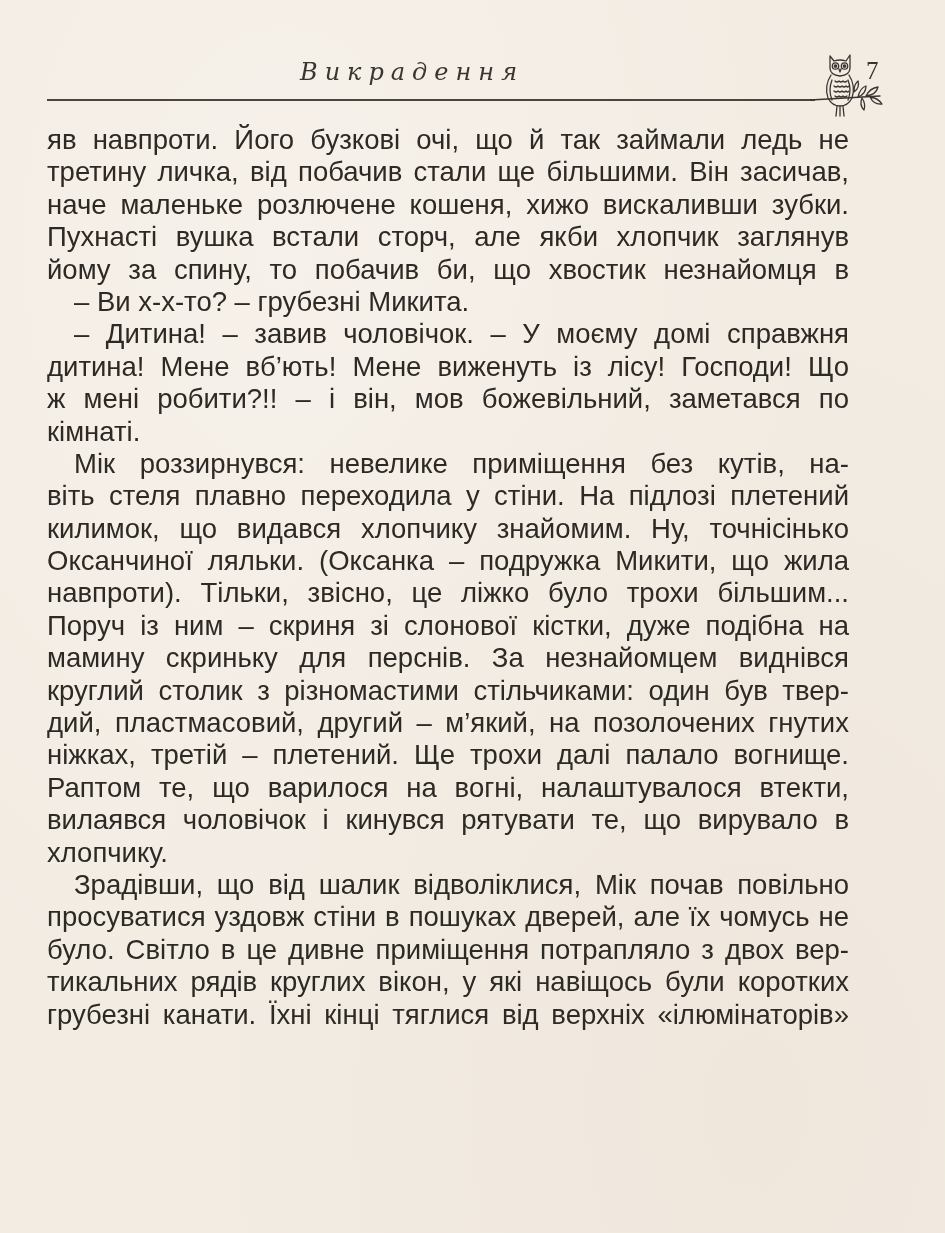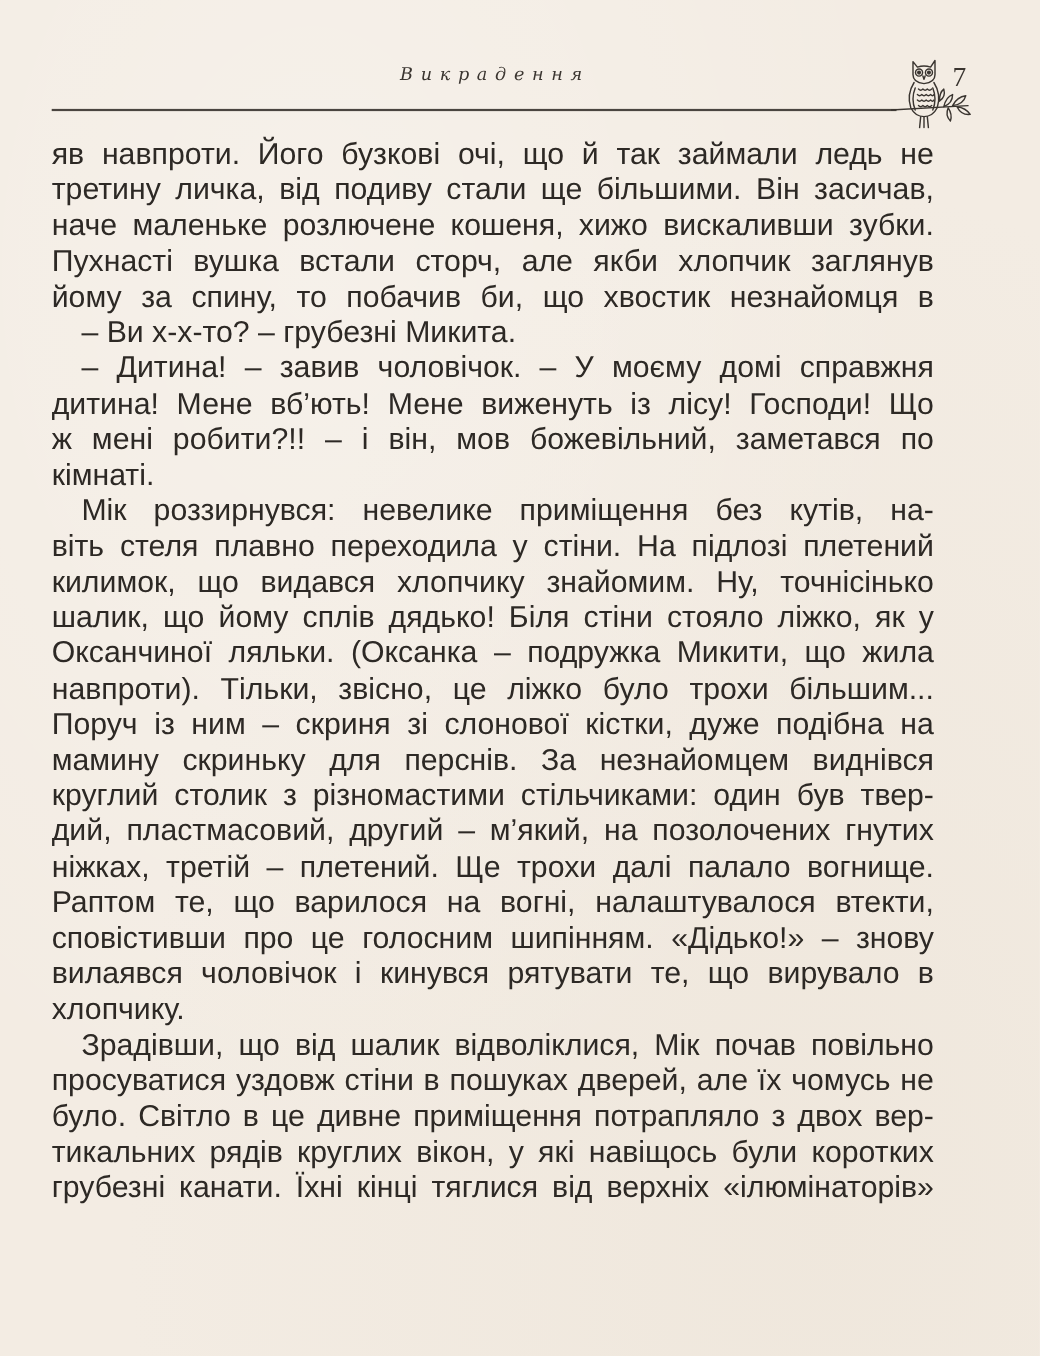--- a/index.html
+++ b/index.html
@@ -27,24 +27,24 @@
     position: absolute;
     left: 0; top: 0;
     width: 945px;
     height: 120px;
   }
   .chapter-title {
     position: absolute;
     left: 300px;
     top: 58px;
     width: 300px;
-    text-align: center;
+    text-align: left;
     font-family: "DejaVu Serif", serif;
     font-style: italic;
-    font-size: 16px;
+    font-size: 24px;
     letter-spacing: 7px;
     color: #3a3530;
   }
   .head-rule {
     position: absolute;
     left: 47px;
     top: 99px;
     width: 768px;
     height: 2px;
     background: #4a4540;
@@ -128,42 +128,40 @@
         <path d="M52 50 Q56 56 54 62 Q49 57 52 50 Z"></path>
         <path d="M44 44 Q44 36 48 33 Q50 40 44 44 Z"></path>
       </g>
     </svg>
 
     <div class="page-number">7</div>
   </div>
 
   <div class="text-block" id="text-block">
       <span class="line">яв навпроти. Його бузкові очі, що й так займали ледь не</span>
-      <span class="line">третину личка, від подиву стали ще більшими. Він засичав,</span>
+      <span class="line">третину личка, від побачив стали ще більшими. Він засичав,</span>
       <span class="line">наче маленьке розлючене кошеня, хижо вискаливши зубки.</span>
       <span class="line">Пухнасті вушка встали сторч, але якби хлопчик заглянув</span>
       <span class="line">йому за спину, то побачив би, що хвостик незнайомця в</span>
       <span class="line indent last">– Ви х-х-то? – грубезні Микита.</span>
       <span class="line indent">– Дитина! – завив чоловічок. – У моєму домі справжня</span>
       <span class="line">дитина! Мене вб’ють! Мене виженуть із лісу! Господи! Що</span>
       <span class="line">ж мені робити?!! – і він, мов божевільний, заметався по</span>
       <span class="line last">кімнаті.</span>
       <span class="line indent">Мік роззирнувся: невелике приміщення без кутів, на-</span>
       <span class="line">віть стеля плавно переходила у стіни. На підлозі плетений</span>
       <span class="line">килимок, що видався хлопчику знайомим. Ну, точнісінько</span>
-      <span class="line">шалик, що йому сплів дядько! Біля стіни стояло ліжко, як у</span>
       <span class="line">Оксанчиної ляльки. (Оксанка – подружка Микити, що жила</span>
       <span class="line">навпроти). Тільки, звісно, це ліжко було трохи більшим...</span>
       <span class="line">Поруч із ним – скриня зі слонової кістки, дуже подібна на</span>
       <span class="line">мамину скриньку для перснів. За незнайомцем виднівся</span>
       <span class="line">круглий столик з різномастими стільчиками: один був твер-</span>
       <span class="line">дий, пластмасовий, другий – м’який, на позолочених гнутих</span>
       <span class="line">ніжках, третій – плетений. Ще трохи далі палало вогнище.</span>
       <span class="line">Раптом те, що варилося на вогні, налаштувалося втекти,</span>
-      <span class="line">сповістивши про це голосним шипінням. «Дідько!» – знову</span>
       <span class="line">вилаявся чоловічок і кинувся рятувати те, що вирувало в</span>
       <span class="line last">хлопчику.</span>
       <span class="line indent">Зрадівши, що від шалик відволіклися, Мік почав повільно</span>
       <span class="line">просуватися уздовж стіни в пошуках дверей, але їх чомусь не</span>
       <span class="line">було. Світло в це дивне приміщення потрапляло з двох вер-</span>
       <span class="line">тикальних рядів круглих вікон, у які навіщось були коротких</span>
       <span class="line">грубезні канати. Їхні кінці тяглися від верхніх «ілюмінаторів»</span>
     </div>
 
 </div>

